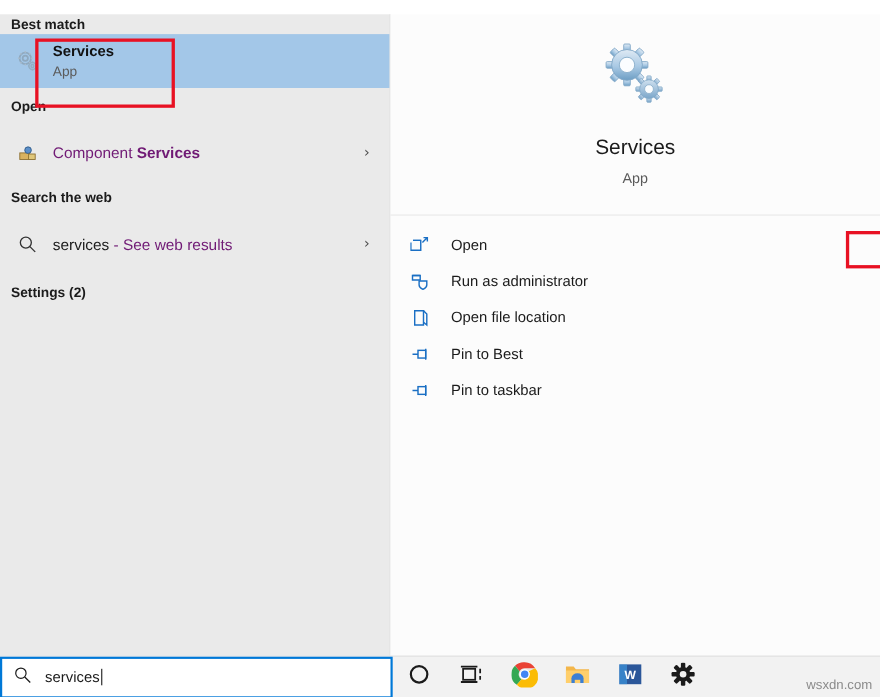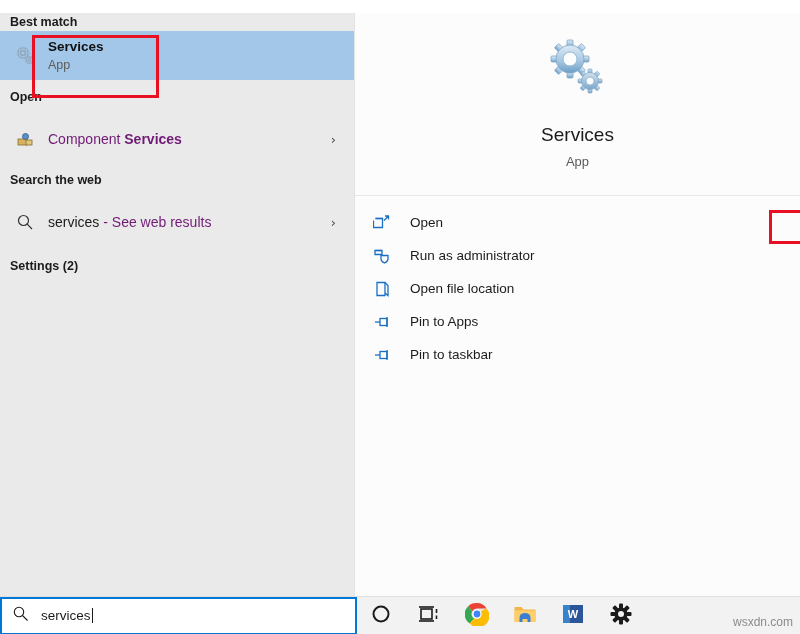--- a/index.html
+++ b/index.html
@@ -392,21 +392,21 @@
         </div>
 
         <div class="action-row">
           <span class="action-icon">
             <svg width="18" height="18" viewBox="0 0 18 18">
               <rect x="7" y="5.5" width="7" height="7" fill="none" stroke="#1a6fc4" stroke-width="1.3"></rect>
               <line x1="2" y1="9" x2="7" y2="9" stroke="#1a6fc4" stroke-width="1.3"></line>
               <line x1="14" y1="4" x2="14" y2="14" stroke="#1a6fc4" stroke-width="1.3"></line>
             </svg>
           </span>
-          <span class="action-label">Pin to Apps</span>
+          <span class="action-label">Pin to Best</span>
         </div>
 
         <div class="action-row">
           <span class="action-icon">
             <svg width="18" height="18" viewBox="0 0 18 18">
               <rect x="7" y="5.5" width="7" height="7" fill="none" stroke="#1a6fc4" stroke-width="1.3"></rect>
               <line x1="2" y1="9" x2="7" y2="9" stroke="#1a6fc4" stroke-width="1.3"></line>
               <line x1="14" y1="4" x2="14" y2="14" stroke="#1a6fc4" stroke-width="1.3"></line>
             </svg>
           </span>

